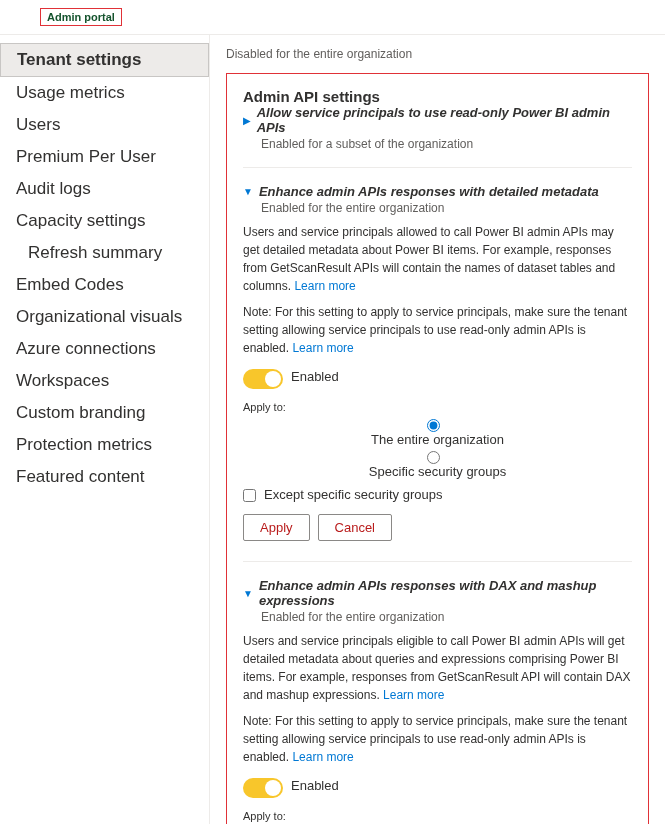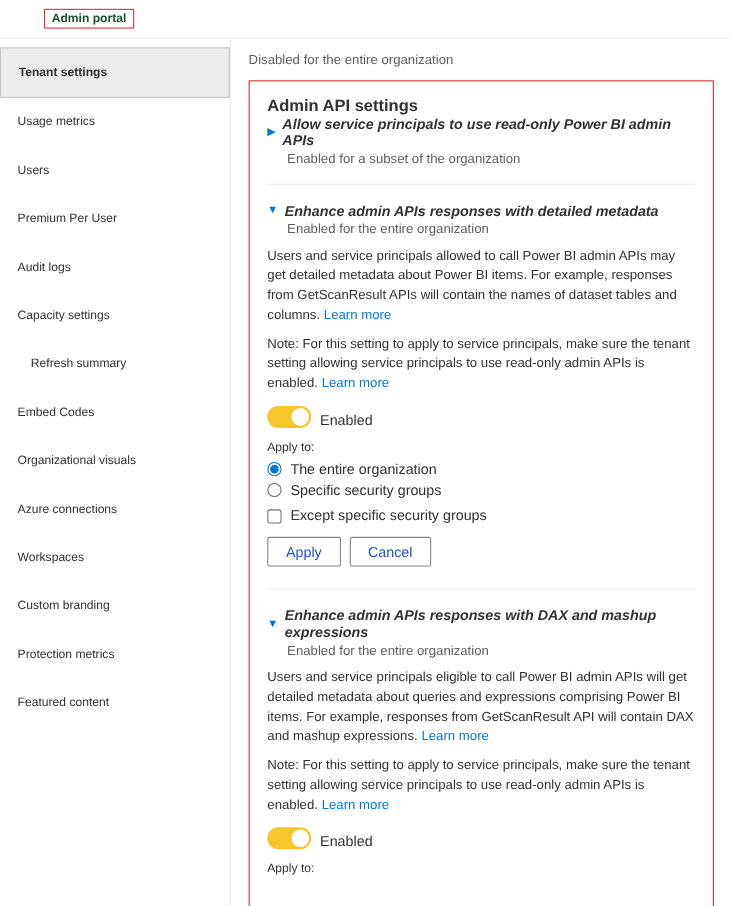--- a/index.html
+++ b/index.html
@@ -9,21 +9,21 @@
 
     
     .app-header { padding: 8px 12px; border-bottom: 1px solid #edebe9; }
     .app-title { font-size: 11px; font-weight: 600; color: #14532d; border: 1px solid #e03137; display: inline-block; padding: 2px 6px; margin-left: 28px; }
 
     
     .main-layout { display: flex; flex: 1; }
 
     
     .sidebar { width: 210px; min-width: 210px; border-right: 1px solid #edebe9; padding: 8px 0; }
-    .sidebar-item { padding: 16px 16px; cursor: pointer; color: #323130; font-size: 11px; }
+    .sidebar-item { padding: 6px 16px; cursor: pointer; color: #323130; font-size: 17px; }
     .sidebar-item.active { background: #edebe9; font-weight: 600; border: 1px solid #c8c6c4; }
     .sidebar-item.sub { padding-left: 28px; }
 
     
     .content { flex: 1; padding: 12px 16px; overflow-y: auto; }
     .content-status { font-size: 12px; color: #605e5c; margin-bottom: 12px; }
 
     
     .section-box { border: 1px solid #e03137; padding: 14px 16px; margin-bottom: 16px; }
     .section-title { font-size: 15px; font-weight: 600; color: #323130; }
@@ -34,39 +34,39 @@
     .setting-expand-icon { color: #0078d4; font-size: 10px; margin-right: 6px; }
     .setting-name { font-size: 13px; font-weight: 600; color: #323130; font-style: italic; }
     .setting-status { font-size: 12px; color: #605e5c; margin-bottom: 8px; }
 
     .setting-description { font-size: 12px; color: #323130; line-height: 1.5; margin-bottom: 8px; }
     .setting-description a { color: #0078d4; text-decoration: none; }
     .setting-note { font-size: 12px; color: #323130; line-height: 1.5; margin-bottom: 12px; }
     .setting-note a { color: #0078d4; text-decoration: none; }
 
     
-    .toggle-row { display: flex; align-items: flex-end; margin-bottom: 12px; }
+    .toggle-row { display: flex; align-items: flex-start; margin-bottom: 12px; }
     .toggle { position: relative; display: inline-block; width: 40px; height: 20px; margin-right: 8px; }
     .toggle-slider { position: absolute; cursor: pointer; top: 0; left: 0; right: 0; bottom: 0; background: #f8c62b; border-radius: 20px; }
     .toggle-slider::before { position: absolute; content: ""; height: 16px; width: 16px; left: 22px; bottom: 2px; background: white; border-radius: 50%; }
     .toggle-label { font-size: 13px; color: #323130; }
 
     
     .apply-to-label { font-size: 11px; font-weight: 500; margin-bottom: 6px; }
     .radio-group { margin-bottom: 8px; }
-    .radio-item { display: flex; align-items: center; margin-bottom: 4px; font-size: 13px; }
+    .radio-item { display: flex; align-items: center; margin-bottom: 4px; font-size: 13px; flex-direction: column; }
     .radio-item input[type="radio"] { margin-right: 8px; accent-color: #0078d4; }
 
     
     .checkbox-item { display: flex; align-items: flex-end; margin-bottom: 12px; font-size: 13px; }
     .checkbox-item input[type="checkbox"] { margin-right: 8px; }
 
     
     .button-row { display: flex; gap: 8px; }
-    .btn { padding: 5px 16px; font-size: 13px; cursor: pointer; border: 1px solid #8a8886; background: #fff; color: #1d4ed8; border-radius: 2px; }
+    .btn { padding: 5px 16px; font-size: 13px; cursor: pointer; border: 1px solid #8a8886; background: #fff; color: #b91c1c; border-radius: 2px; }
     .btn-primary { background: #fff; }
 
     
     .setting-collapsed { margin-bottom: 12px; }
     .setting-collapsed .setting-header { margin-bottom: 2px; }
 
     hr { border: none; border-top: 1px solid #edebe9; margin: 16px 0; }
   </style>
 </head>
 <body>

